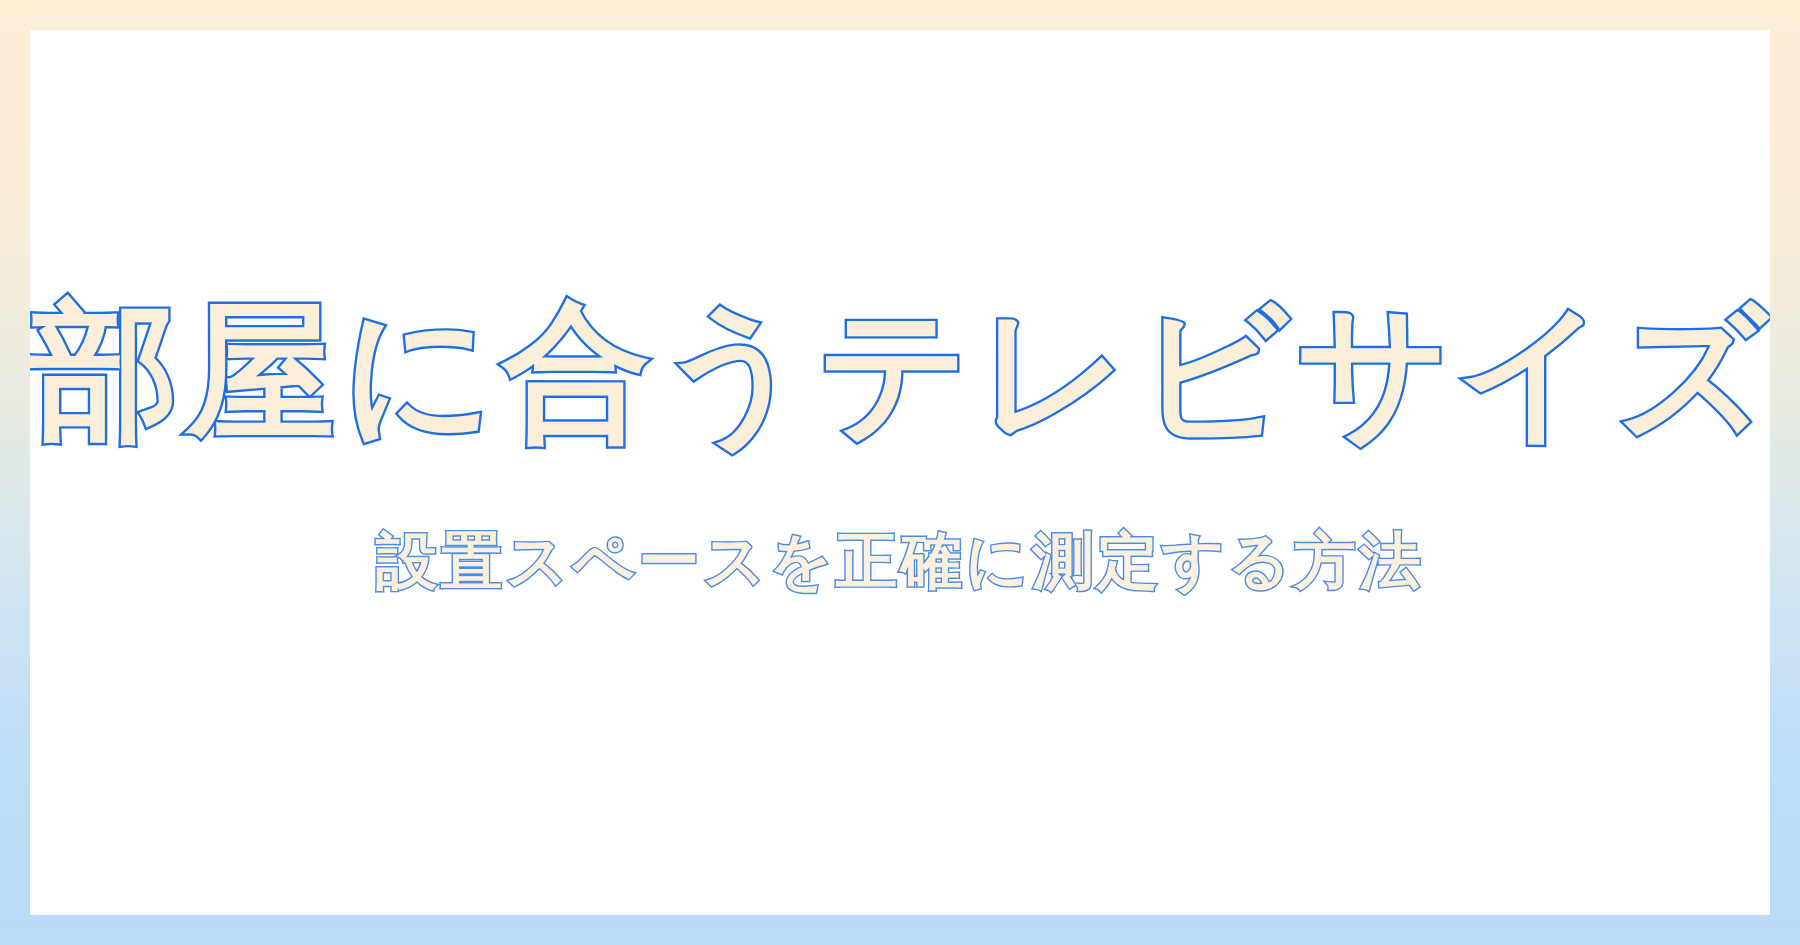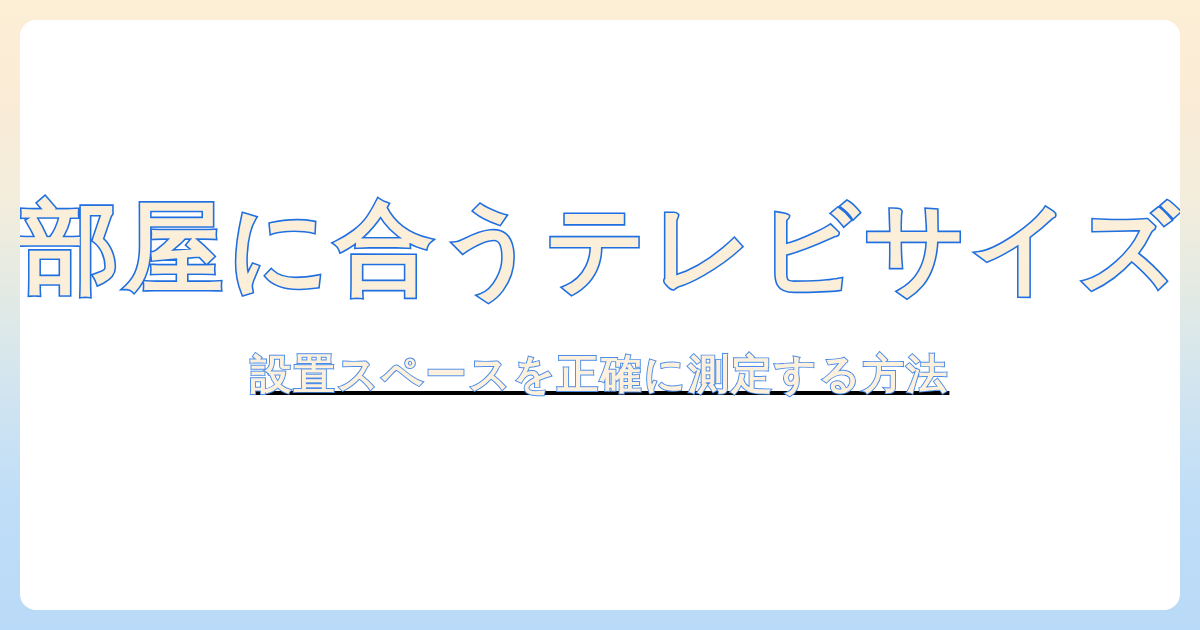--- a/index.html
+++ b/index.html
@@ -35,21 +35,20 @@
 
   
   .canvas {
     position: absolute;
     left: 20px;
     top: 20px;
     right: 20px;
     bottom: 20px;
     background: #ffffff;
     overflow: hidden;
-    border-radius: 16px;
   }
 
   
   .content {
     position: absolute;
     left: 0;
     right: 0;
     top: 0;
     bottom: 0;
     display: flex;
@@ -78,21 +77,20 @@
     paint-order: stroke fill;
     text-rendering: geometricPrecision;
   }
 
   
   .subtitle-wrap {
     position: relative;
     width: 100%;
     text-align: center;
     margin-top: 50px;
-    text-decoration: underline;
   }
   .subtitle {
     display: block;
     font-family: "DejaVu Sans", "Liberation Sans", sans-serif;
     font-size: 41px;
     font-weight: 700;
     line-height: 1.1;
     letter-spacing: 0.055em;
     white-space: nowrap;
     color: #fdf1de;

